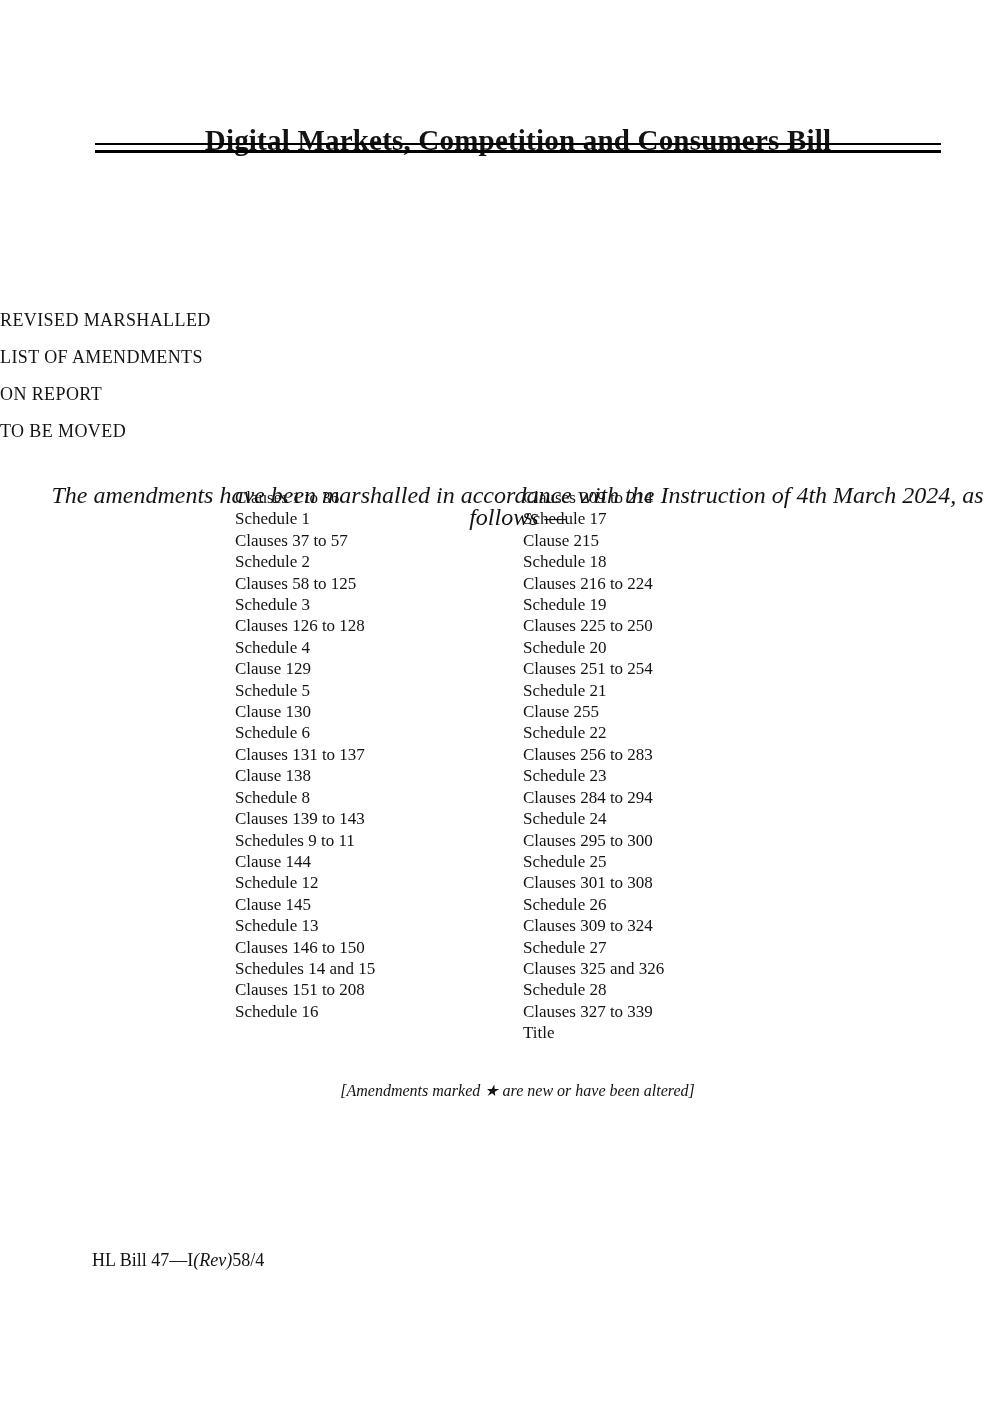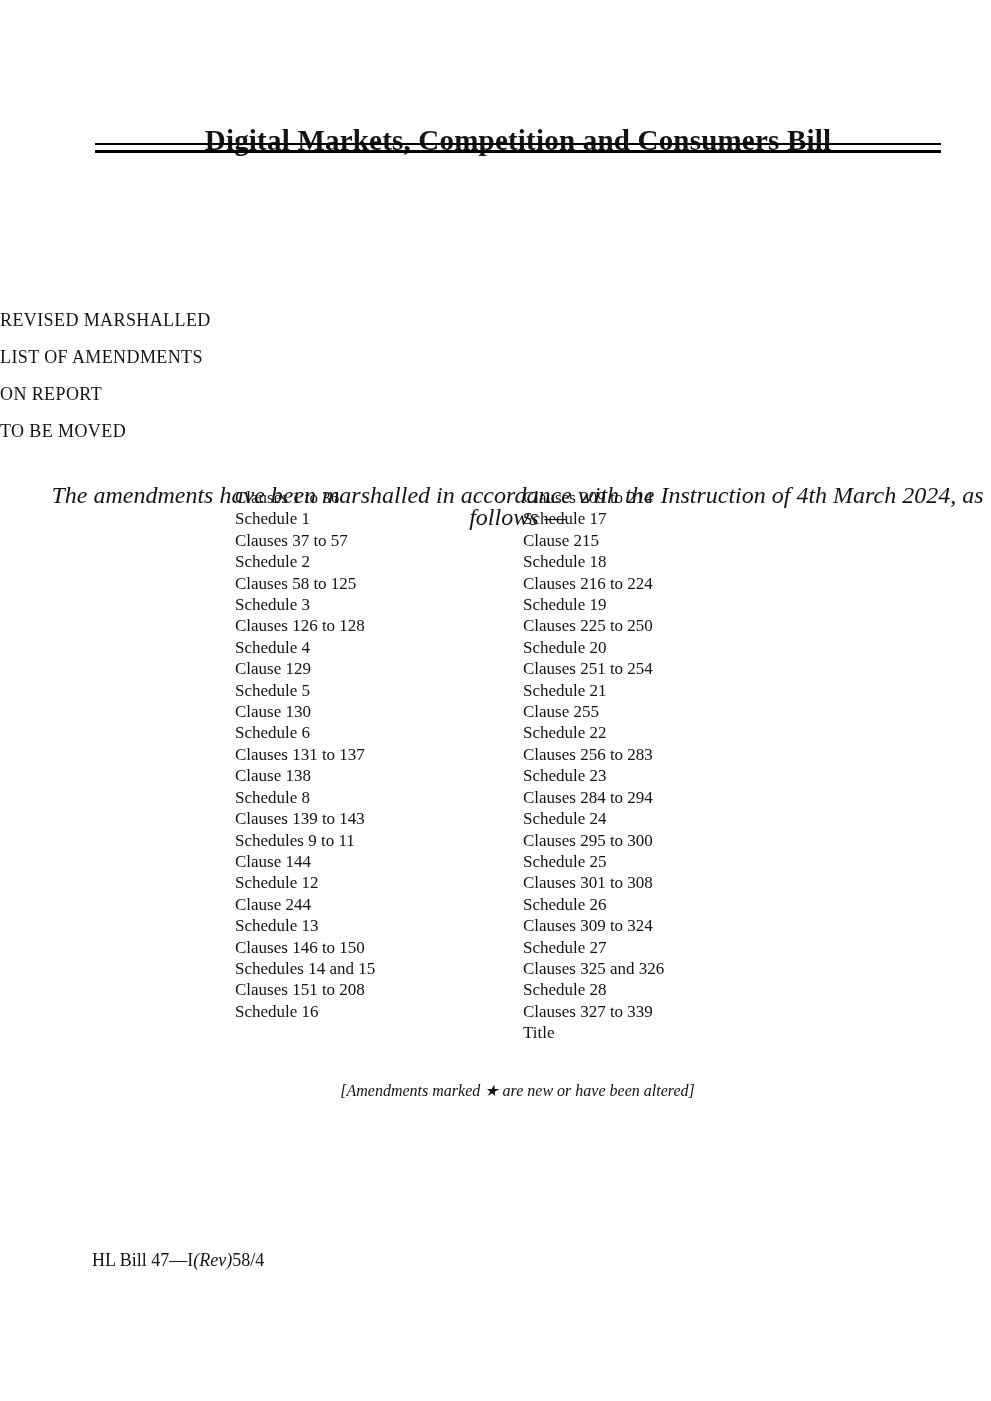--- a/index.html
+++ b/index.html
@@ -114,21 +114,21 @@
         <div class="list-item">Schedule 5</div>
         <div class="list-item">Clause 130</div>
         <div class="list-item">Schedule 6</div>
         <div class="list-item">Clauses 131 to 137</div>
         <div class="list-item">Clause 138</div>
         <div class="list-item">Schedule 8</div>
         <div class="list-item">Clauses 139 to 143</div>
         <div class="list-item">Schedules 9 to 11</div>
         <div class="list-item">Clause 144</div>
         <div class="list-item">Schedule 12</div>
-        <div class="list-item">Clause 244</div>
+        <div class="list-item">Clause 145</div>
         <div class="list-item">Schedule 13</div>
         <div class="list-item">Clauses 146 to 150</div>
         <div class="list-item">Schedules 14 and 15</div>
         <div class="list-item">Clauses 151 to 208</div>
         <div class="list-item">Schedule 16</div>
       </div>
     <div class="column">
         <div class="list-item">Clauses 209 to 214</div>
         <div class="list-item">Schedule 17</div>
         <div class="list-item">Clause 215</div>

